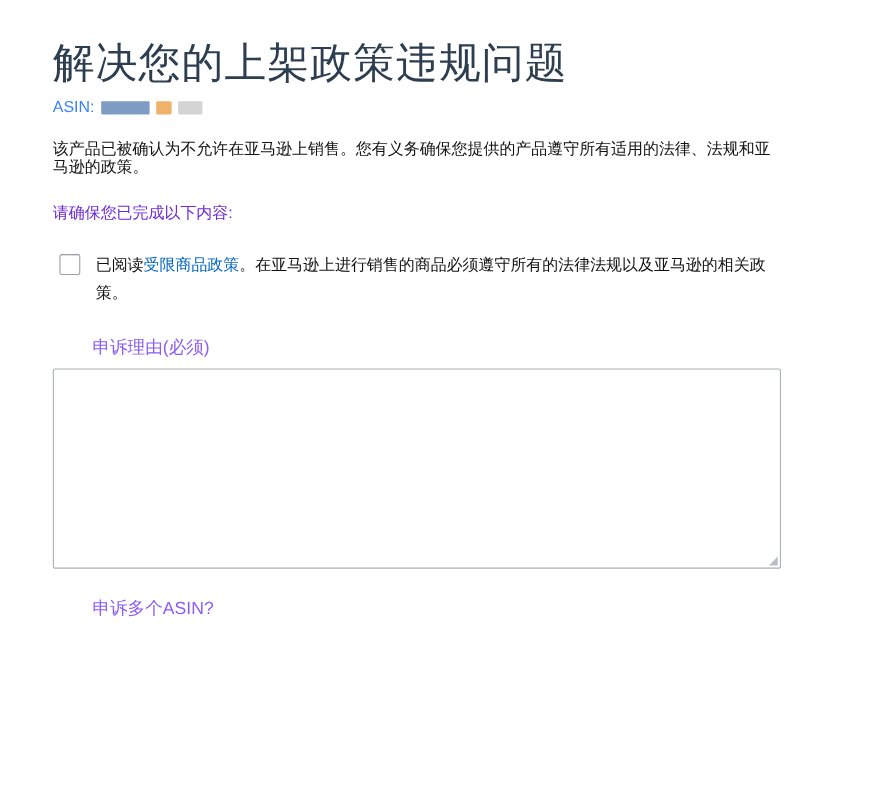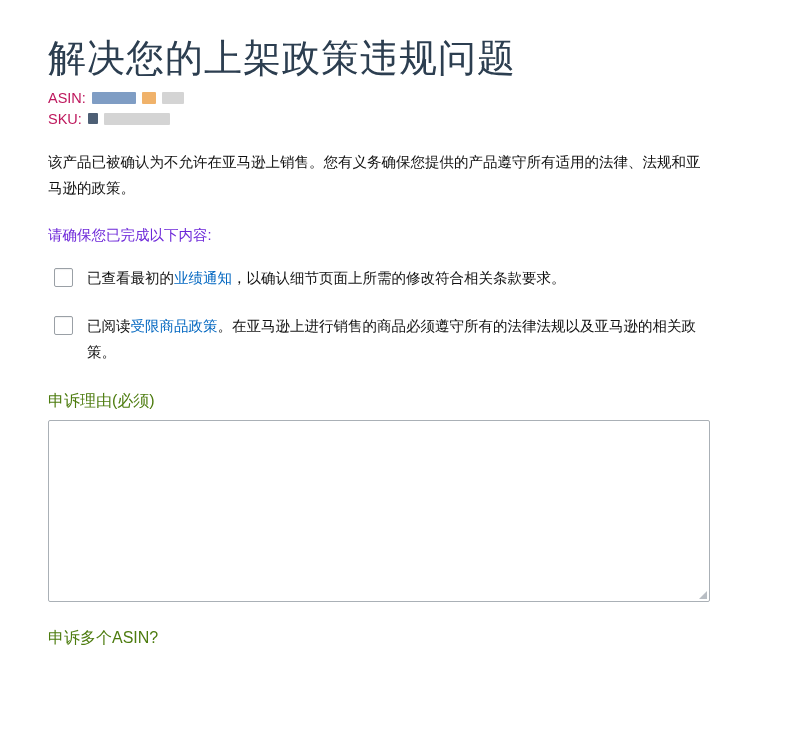--- a/index.html
+++ b/index.html
@@ -25,41 +25,41 @@
     font-size: 38px;
     font-weight: 400;
     color: #2c3e50;
     letter-spacing: 1px;
     margin: 0;
     padding-top: 36px;
     line-height: 1.2;
   }
   .id-line {
     font-size: 14.5px;
-    color: #be185d;
+    color: #3b82f6;
     margin-top: 8px;
     display: flex;
     align-items: center;
     gap: 6px;
   }
   .id-line.second { margin-top: 5px; }
   .redact {
     display: inline-block;
     height: 12px;
     border-radius: 1px;
     vertical-align: middle;
   }
   .r-blue   { background: #7f9dc4; }
   .r-orange { background: #f0b26a; }
   .r-gray   { background: #d4d4d4; }
   .r-dark   { background: #4d5f75; }
 
   .paragraph {
     font-size: 14.5px;
-    line-height: 26px;
+    line-height: 16px;
     color: #111;
     margin-top: 22px;
     max-width: 660px;
   }
   .confirm-lead {
     font-size: 14.5px;
     line-height: 24px;
     margin-top: 22px;
     color: #6d28d9;
   }
@@ -86,22 +86,23 @@
     color: #111;
   }
   .link {
     color: #0066c0;
     text-decoration: none;
     cursor: pointer;
   }
 
   .section-head {
     font-size: 16px;
-    color: #4d7c0f;
+    color: #8b5cf6;
     margin-top: 26px;
+    margin-left: 36px;
   }
   .field-label {
     font-size: 13px;
     color: #555;
     margin-top: 12px;
   }
   .textarea-box {
     margin-top: 8px;
     width: 662px;
     height: 182px;
@@ -143,36 +144,25 @@
 
   <h1 class="page-title">解决您的上架政策违规问题</h1>
 
   <div class="id-line">
     <span>ASIN:</span>
     <span class="redact r-blue" style="width:44px;"></span>
     <span class="redact r-orange" style="width:14px;"></span>
     <span class="redact r-gray" style="width:22px;"></span>
   </div>
 
-  <div class="id-line second">
-    <span>SKU:</span>
-    <span class="redact r-dark" style="width:10px;height:11px;"></span>
-    <span class="redact r-gray" style="width:66px;"></span>
-  </div>
 
   <p class="paragraph">该产品已被确认为不允许在亚马逊上销售。您有义务确保您提供的产品遵守所有适用的法律、法规和亚马逊的政策。</p>
 
   <div class="confirm-lead">请确保您已完成以下内容:</div>
 
-  <div class="check-row">
-    <div class="checkbox"></div>
-    <div class="check-text">
-      <span>已查看最初的</span><a class="link">业绩通知</a><span>，以确认细节页面上所需的修改符合相关条款要求。</span>
-    </div>
-  </div>
 
   <div class="check-row second">
     <div class="checkbox"></div>
     <div class="check-text">
       <span>已阅读</span><a class="link">受限商品政策</a><span>。在亚马逊上进行销售的商品必须遵守所有的法律法规以及亚马逊的相关政策。</span>
     </div>
   </div>
 
 
   <div class="section-head">申诉理由(必须)</div>

